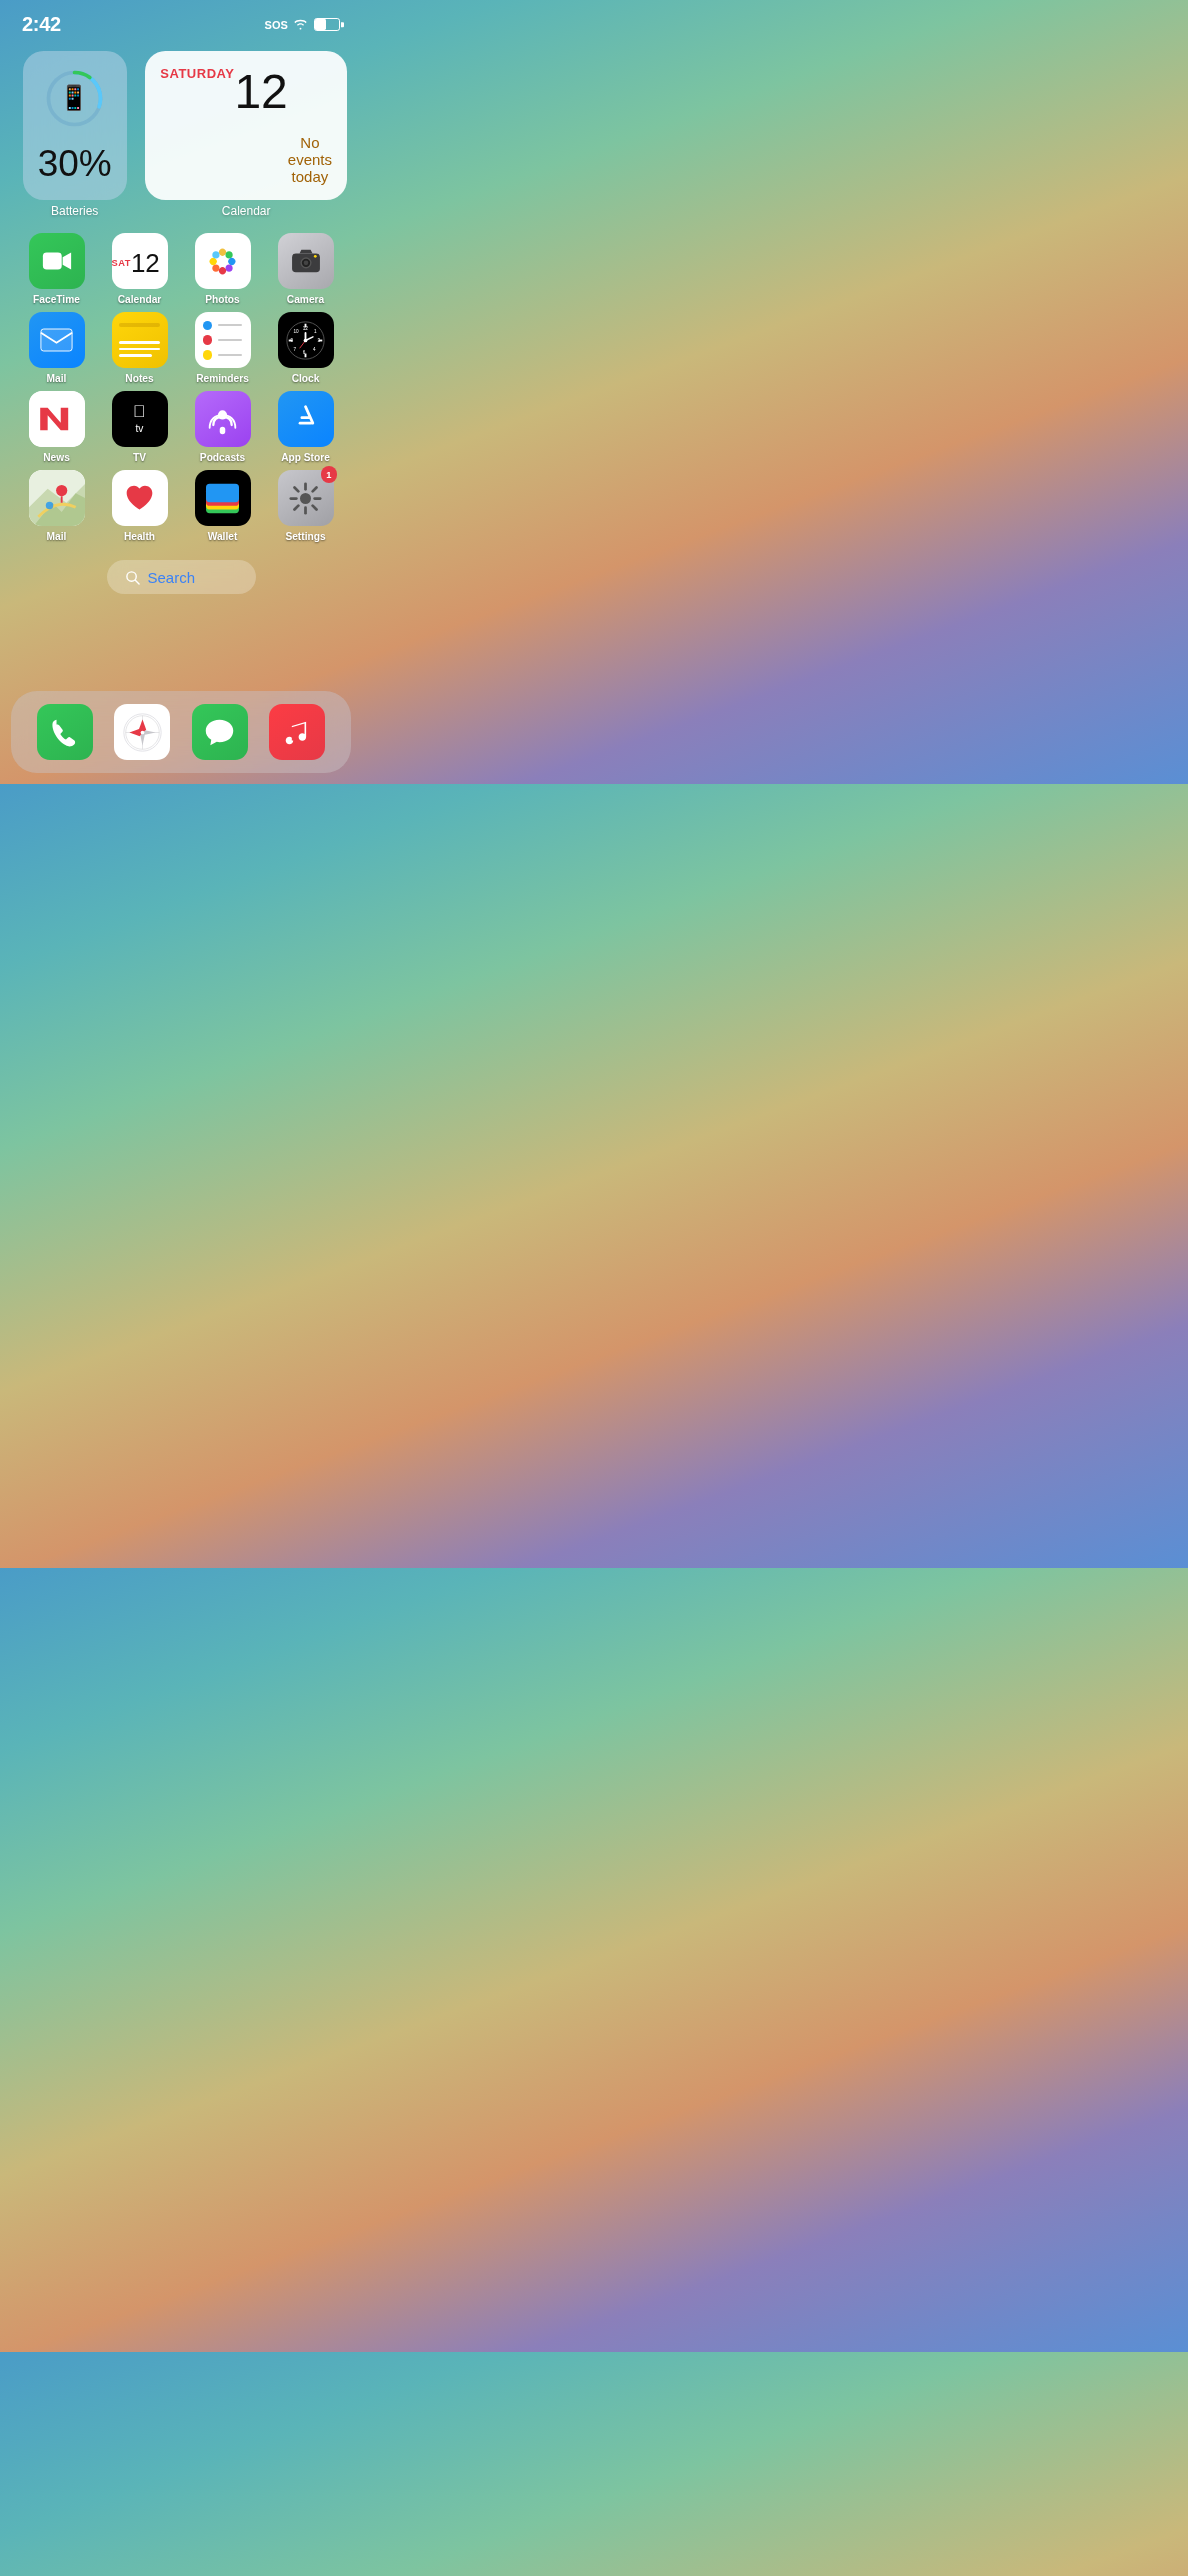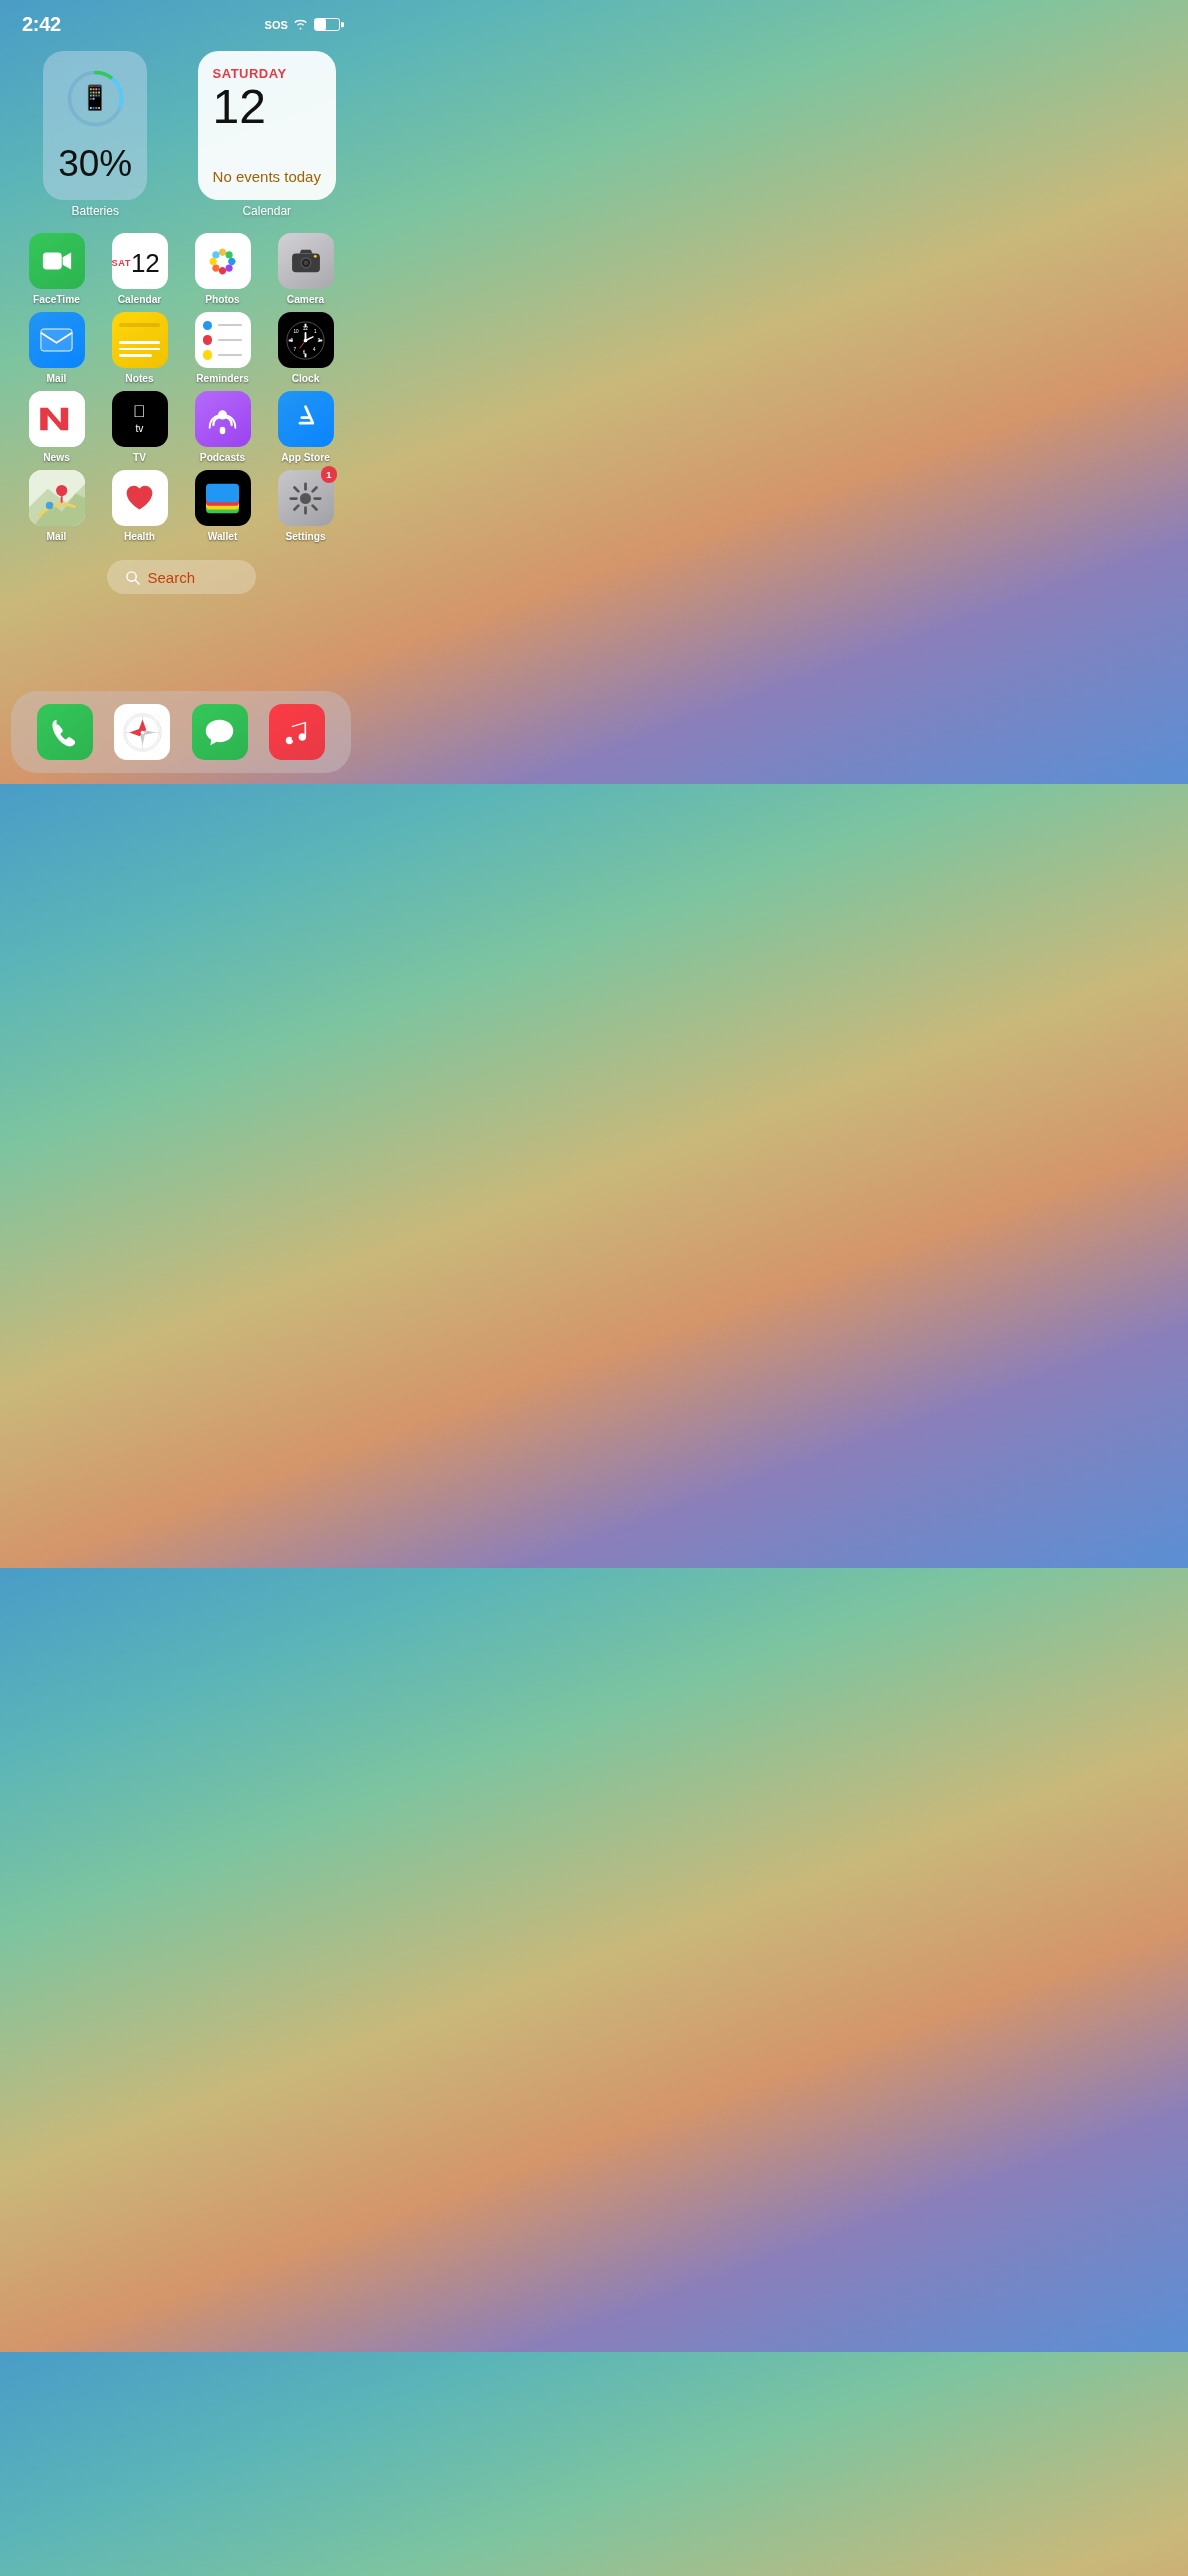--- a/index.html
+++ b/index.html
@@ -115,21 +115,21 @@
       text-shadow: 0 0.9px 2.8px rgba(0,0,0,0.3);
     }
 
     
     .calendar-widget {
       flex: 1;
       background: rgba(255,255,255,0.92);
       border-radius: 20.4px;
       padding: 15px;
       display: flex;
-      flex-direction: column;
+      flex-direction: row;
       min-height: 149px;
     }
     .cal-day-name {
       font-size: 13px;
       font-weight: 700;
       color: #e63946;
       text-transform: uppercase;
       letter-spacing: 0.5px;
     }
     .cal-date {
@@ -215,21 +215,21 @@
       background: rgba(255,255,255,0.25);
       backdrop-filter: blur(9.3px);
       border-radius: 18.6px;
       padding: 8.4px 18.6px;
       display: flex;
       align-items: center;
       gap: 7.4px;
       width: 149px;
     }
     .search-text {
-      color: #c2410c;
+      color: #3b82f6;
       font-size: 15px;
       font-weight: 400;
     }
 
     
     .dock {
       position: absolute;
       bottom: 11px;
       left: 11px;
       right: 11px;

